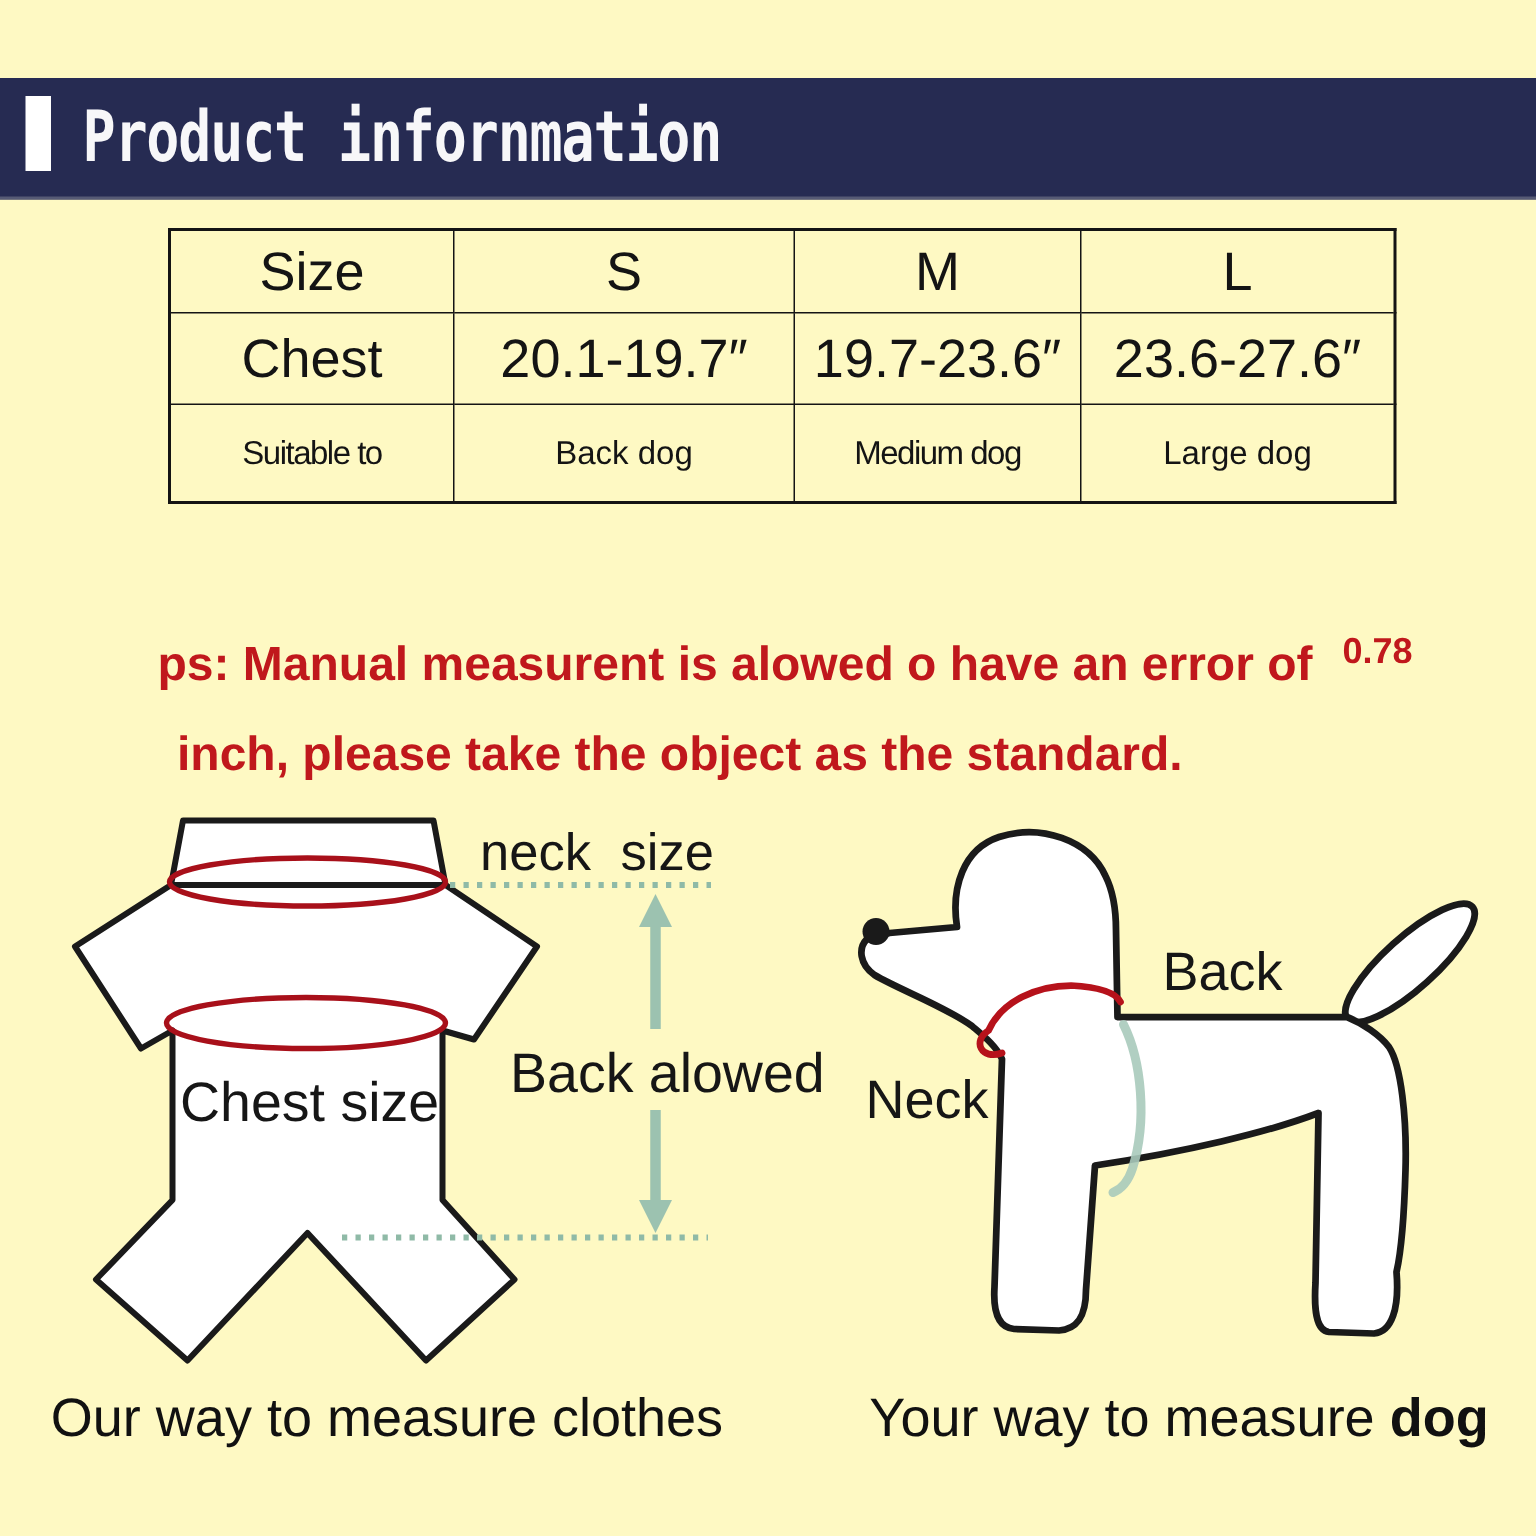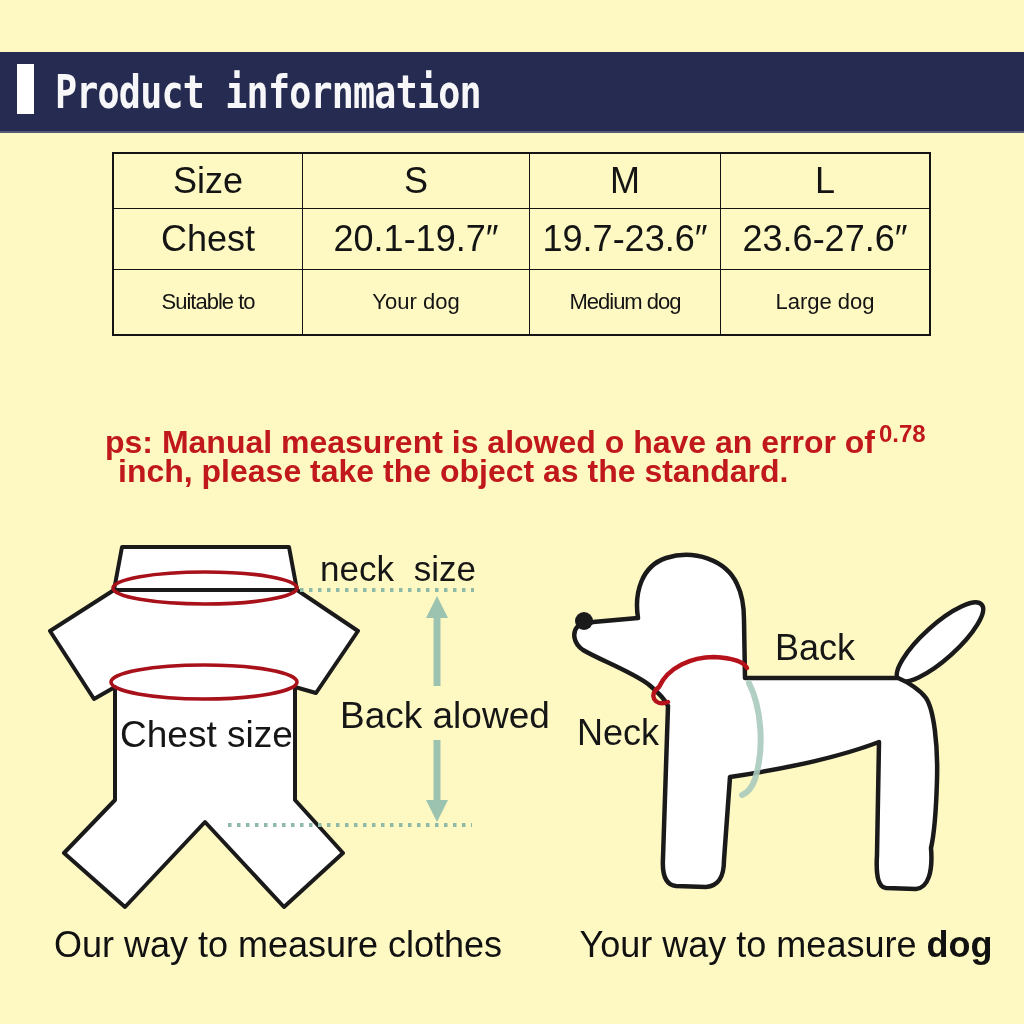--- a/index.html
+++ b/index.html
@@ -30,38 +30,38 @@
   .size-table .c2{width:190px;}
   .size-table .c3{width:208px;}
   .row-head{height:55px;font-size:36px;padding-left:12px;}
   .row-chest{height:61px;font-size:36px;}
   .row-suit{height:66px;font-size:22px;}
   .row-suit .tight{letter-spacing:-1px;}
 
   
   .note{position:absolute;color:var(--note_red);font-weight:600;font-size:32px;white-space:nowrap;}
   .note-line1{left:105px;top:424px;}
-  .note-line2{left:118px;top:453px;}
-  .note-sup{font-size:24px;position:relative;top:-11px;font-weight:700;margin-left:4px;}
+  .note-line2{left:118px;top:484px;}
+  .note-sup{font-size:24px;position:relative;top:-11px;font-weight:700;margin-left:20px;}
 
   
   .diagram-svg{position:absolute;left:0;top:0;width:1024px;height:1024px;pointer-events:none;}
 
   
   .dlabel{position:absolute;color:#161616;white-space:nowrap;}
   .lbl-neck-size{left:320px;top:549px;font-size:35px;word-spacing:10px;}
   .lbl-back-length{left:340px;top:695px;font-size:37px;}
   .lbl-chest-size{left:120px;top:714px;width:170px;text-align:center;font-size:37px;}
   .lbl-dog-back{left:775px;top:627px;font-size:36px;}
   .lbl-dog-neck{left:577px;top:712px;font-size:36px;}
   .lbl-dog-length{left:755px;top:796px;font-size:36px;}
 
   
   .caption{position:absolute;top:924px;font-size:36px;color:#111;text-align:center;white-space:nowrap;}
-  .caption-left{left:30px;width:456px;margin-left:20px;}
+  .caption-left{left:30px;width:456px;}
   .caption-right{left:560px;width:452px;}
   .caption-right b{font-weight:700;}
 </style>
 </head>
 <body>
 
 <div class="page">
 
   <div class="header">
     <div class="header-bar"></div>
@@ -77,21 +77,21 @@
       <th class="c3">L</th>
     </tr>
     <tr class="row-chest">
       <td>Chest</td>
       <td>20.1-19.7″</td>
       <td>19.7-23.6″</td>
       <td>23.6-27.6″</td>
     </tr>
     <tr class="row-suit">
       <td class="tight">Suitable to</td>
-      <td>Your dog</td>
+      <td>Back dog</td>
       <td class="tight">Medium dog</td>
       <td>Large dog</td>
     </tr>
   </tbody>
     </table>
 
   <div class="note note-line1">
     <span>ps: Manual measurent is alowed o have an error of</span><span class="note-sup">0.78</span>
   </div>
   <div class="note note-line2">inch, please take the object as the standard.</div>

